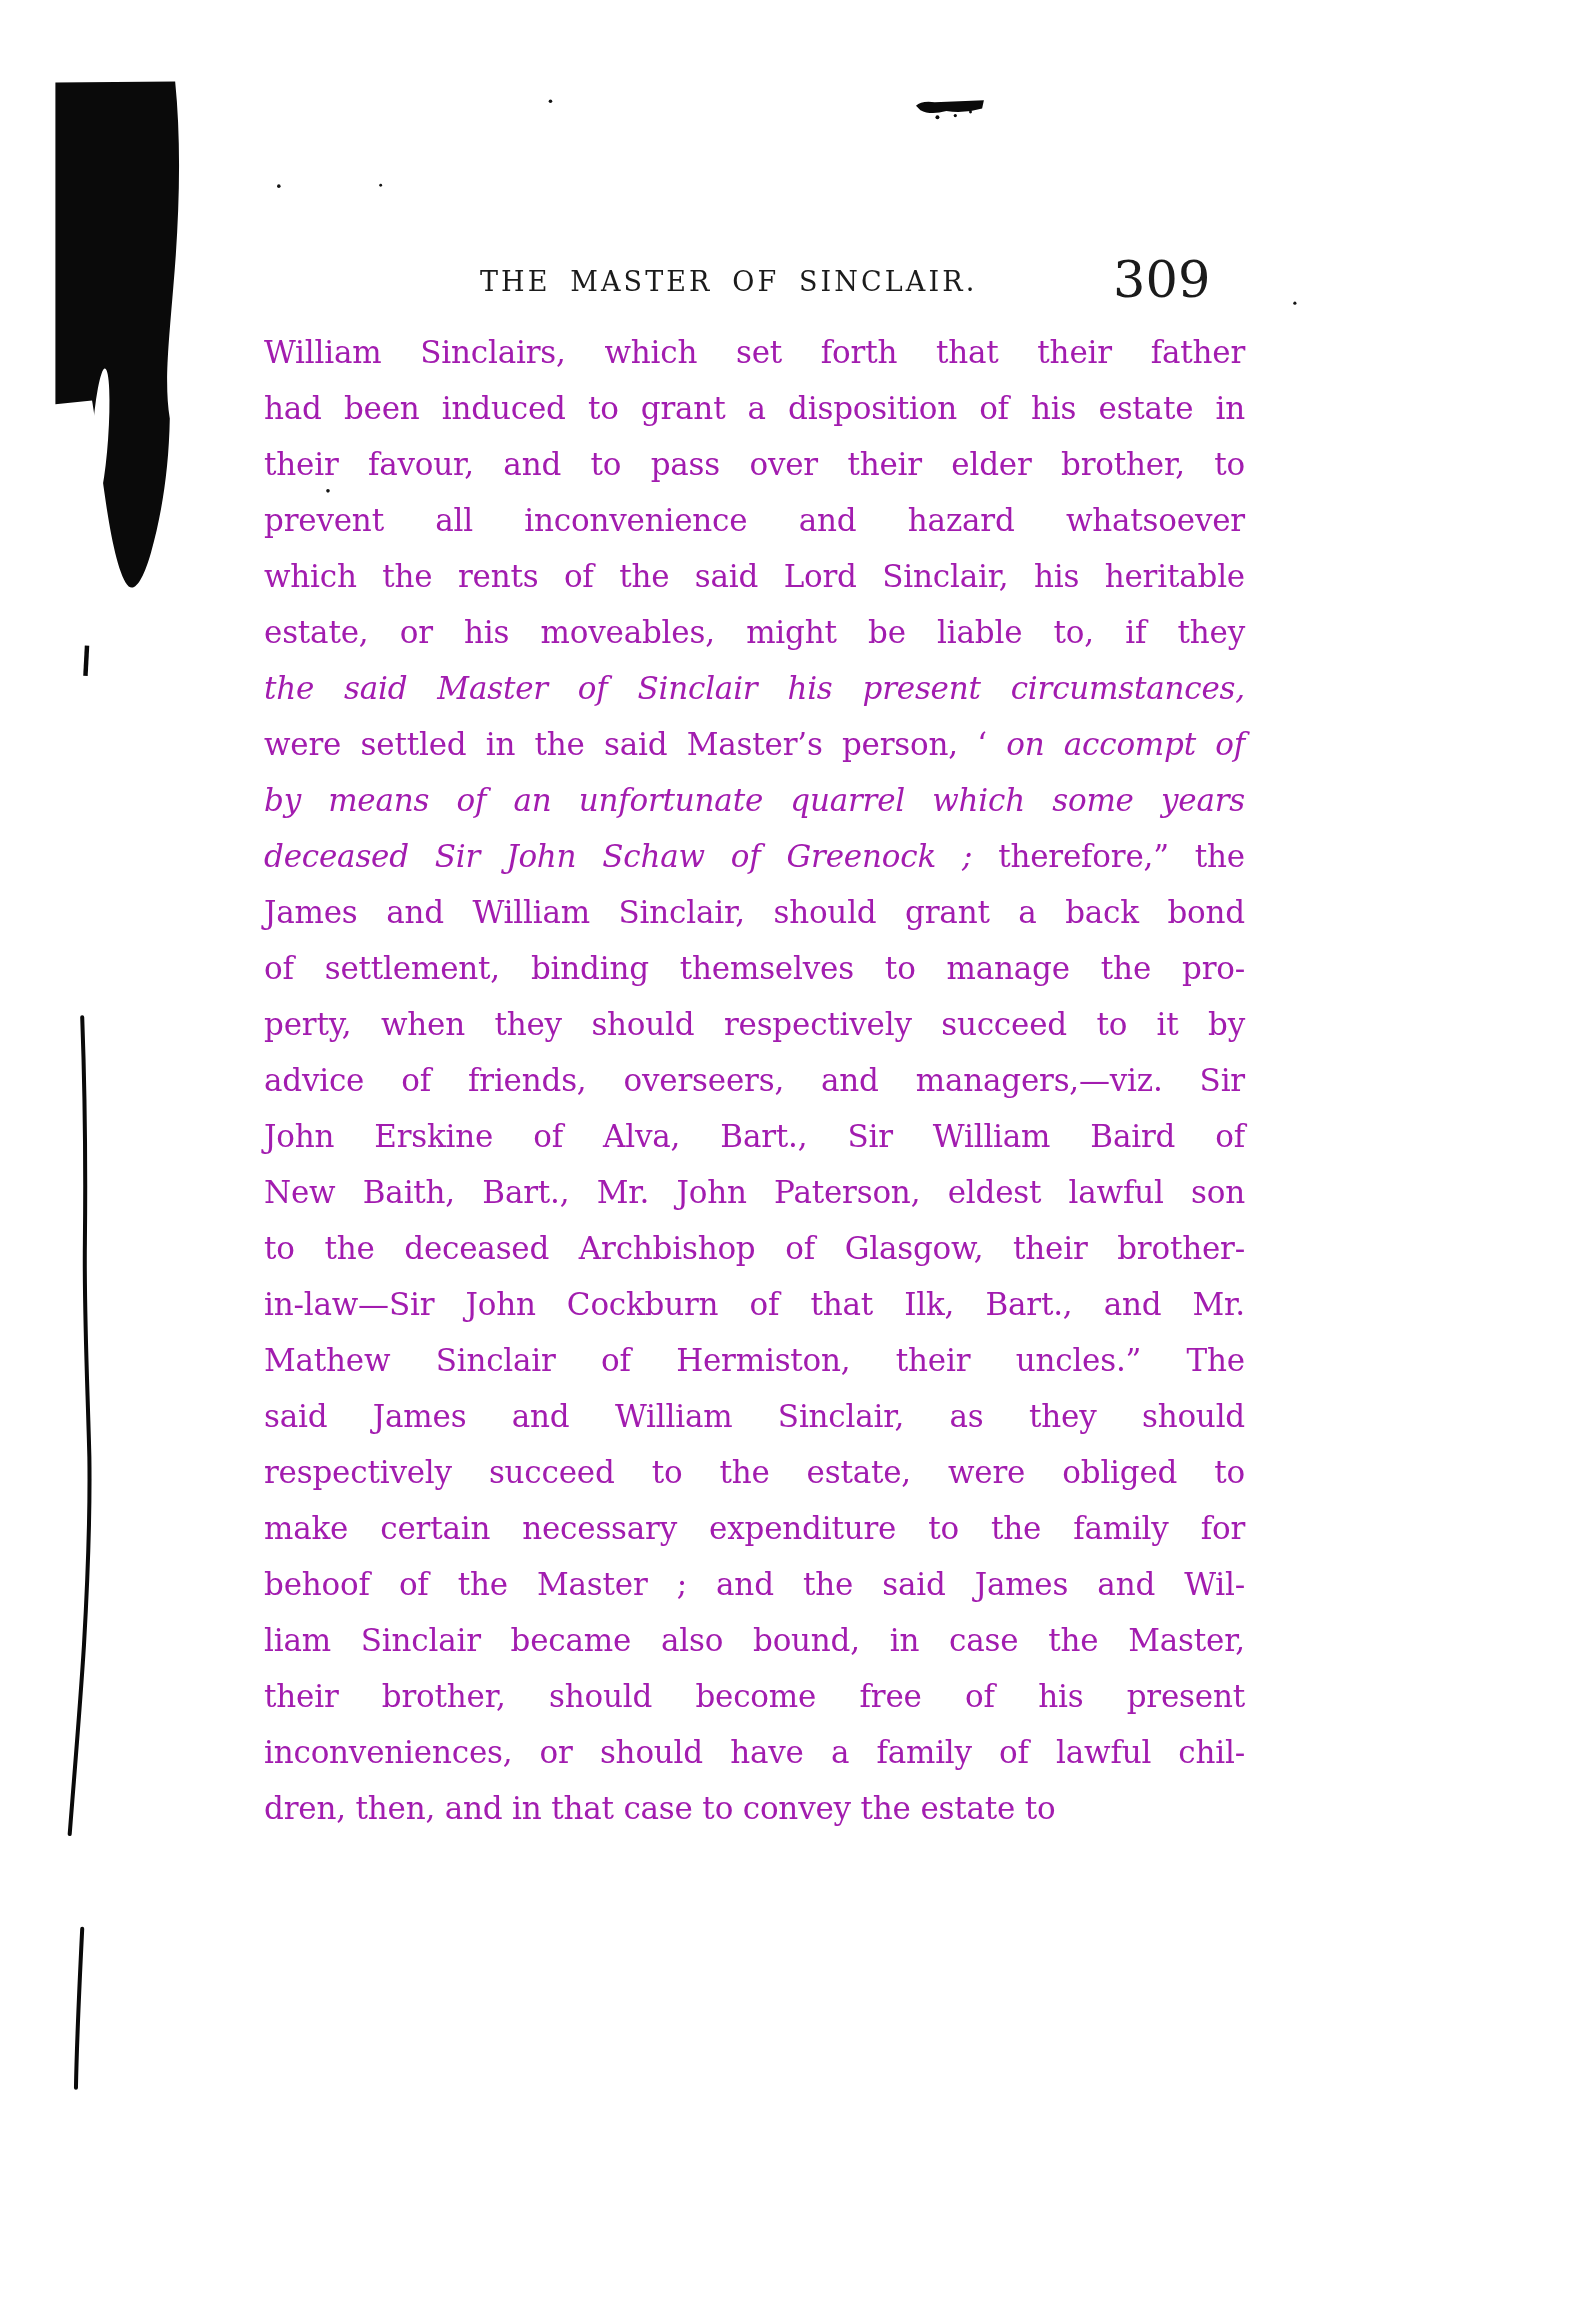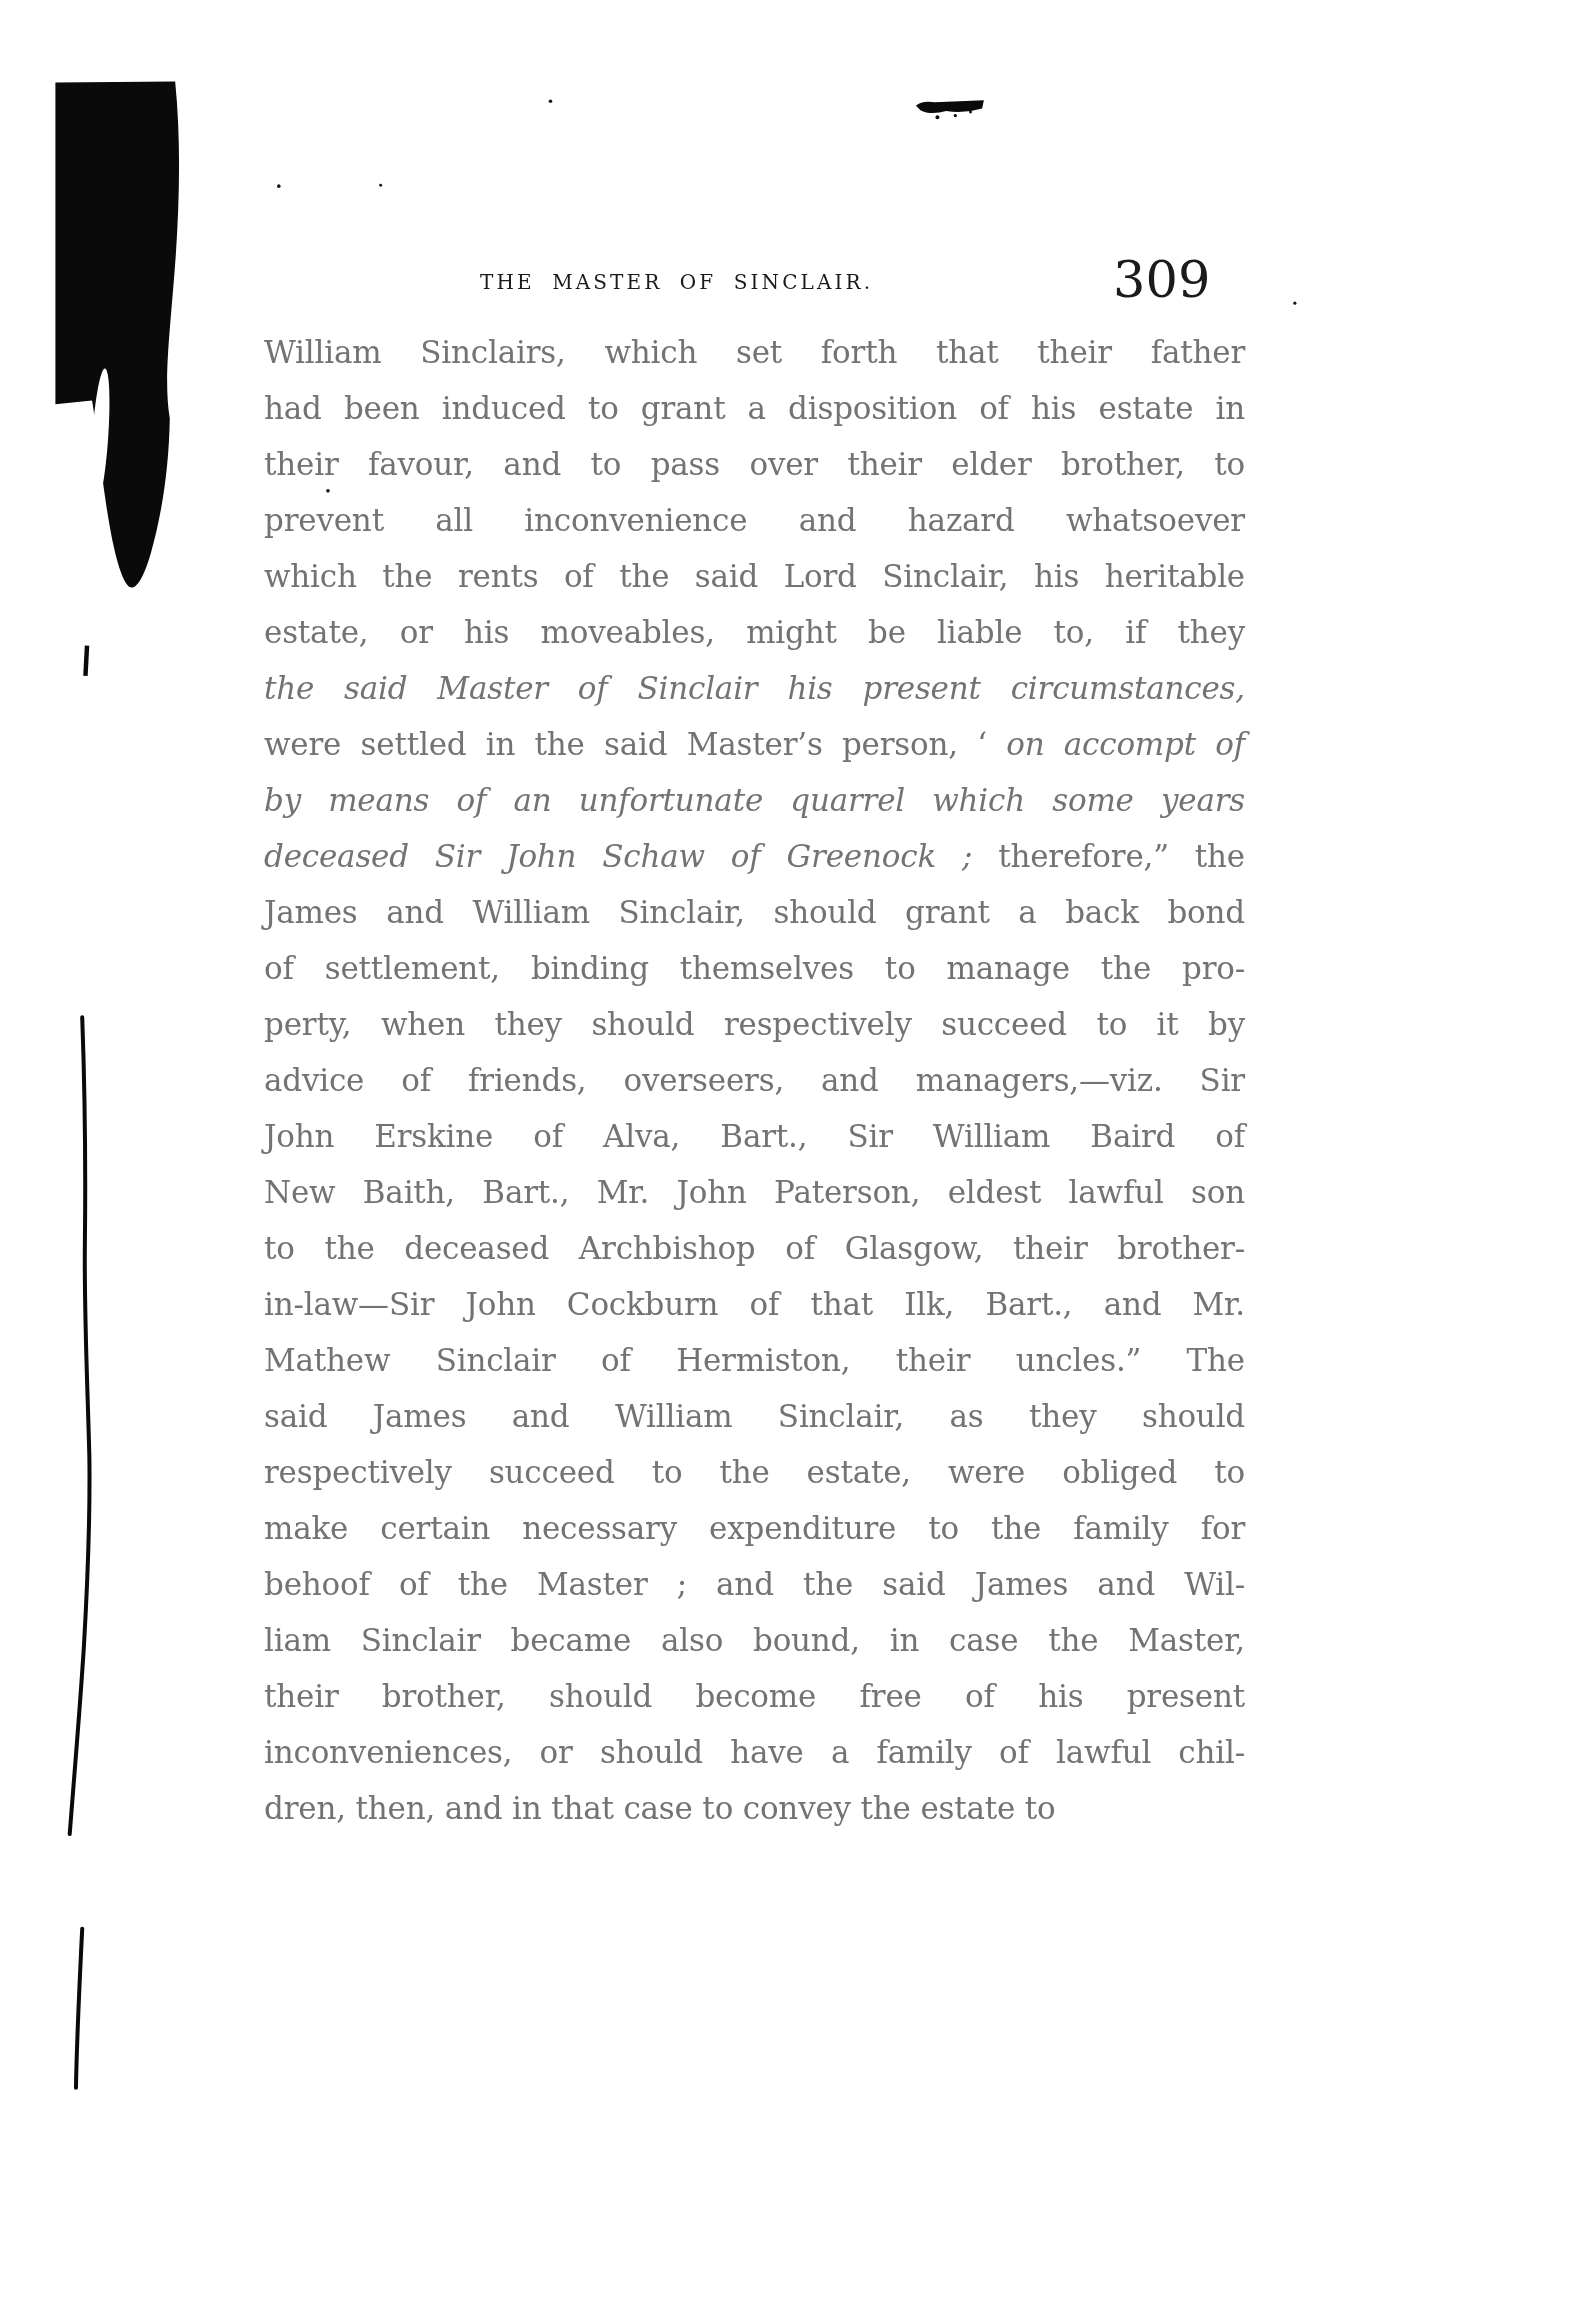--- a/index.html
+++ b/index.html
@@ -10,39 +10,39 @@
     font-family: "DejaVu Serif", serif;
     color: #161616;
     overflow: hidden;
   }
   .page { position: absolute; inset: 0; background: #ffffff; }
   .artifacts { position: absolute; left: 0; top: 0; }
 
   .running-head-title {
     position: absolute;
     left: 480px; top: 267px;
-    font-size: 20px; line-height: 30px;
+    font-size: 27px; line-height: 30px;
     letter-spacing: 3.1px; word-spacing: 8px;
     color: #1b1b1b;
     white-space: nowrap;
   }
   .page-number {
     position: absolute;
     left: 1113px; top: 260px; width: 89px;
     text-align: right;
     font-size: 51px; line-height: 39px;
     color: #1b1b1b;
   }
 
   .body-text {
     position: absolute;
     left: 264px; top: 324px; width: 981px;
     font-size: 31px; line-height: 56px;
     letter-spacing: -0.2px;
-    color: #737373;
+    color: #a21caf;
   }
   .line {
     height: 56px;
     text-align: justify;
     text-align-last: justify;
   }
   .line.last { text-align-last: left; }
   .roman { font-style: normal; }
   .italic { font-style: italic; }
 </style>

